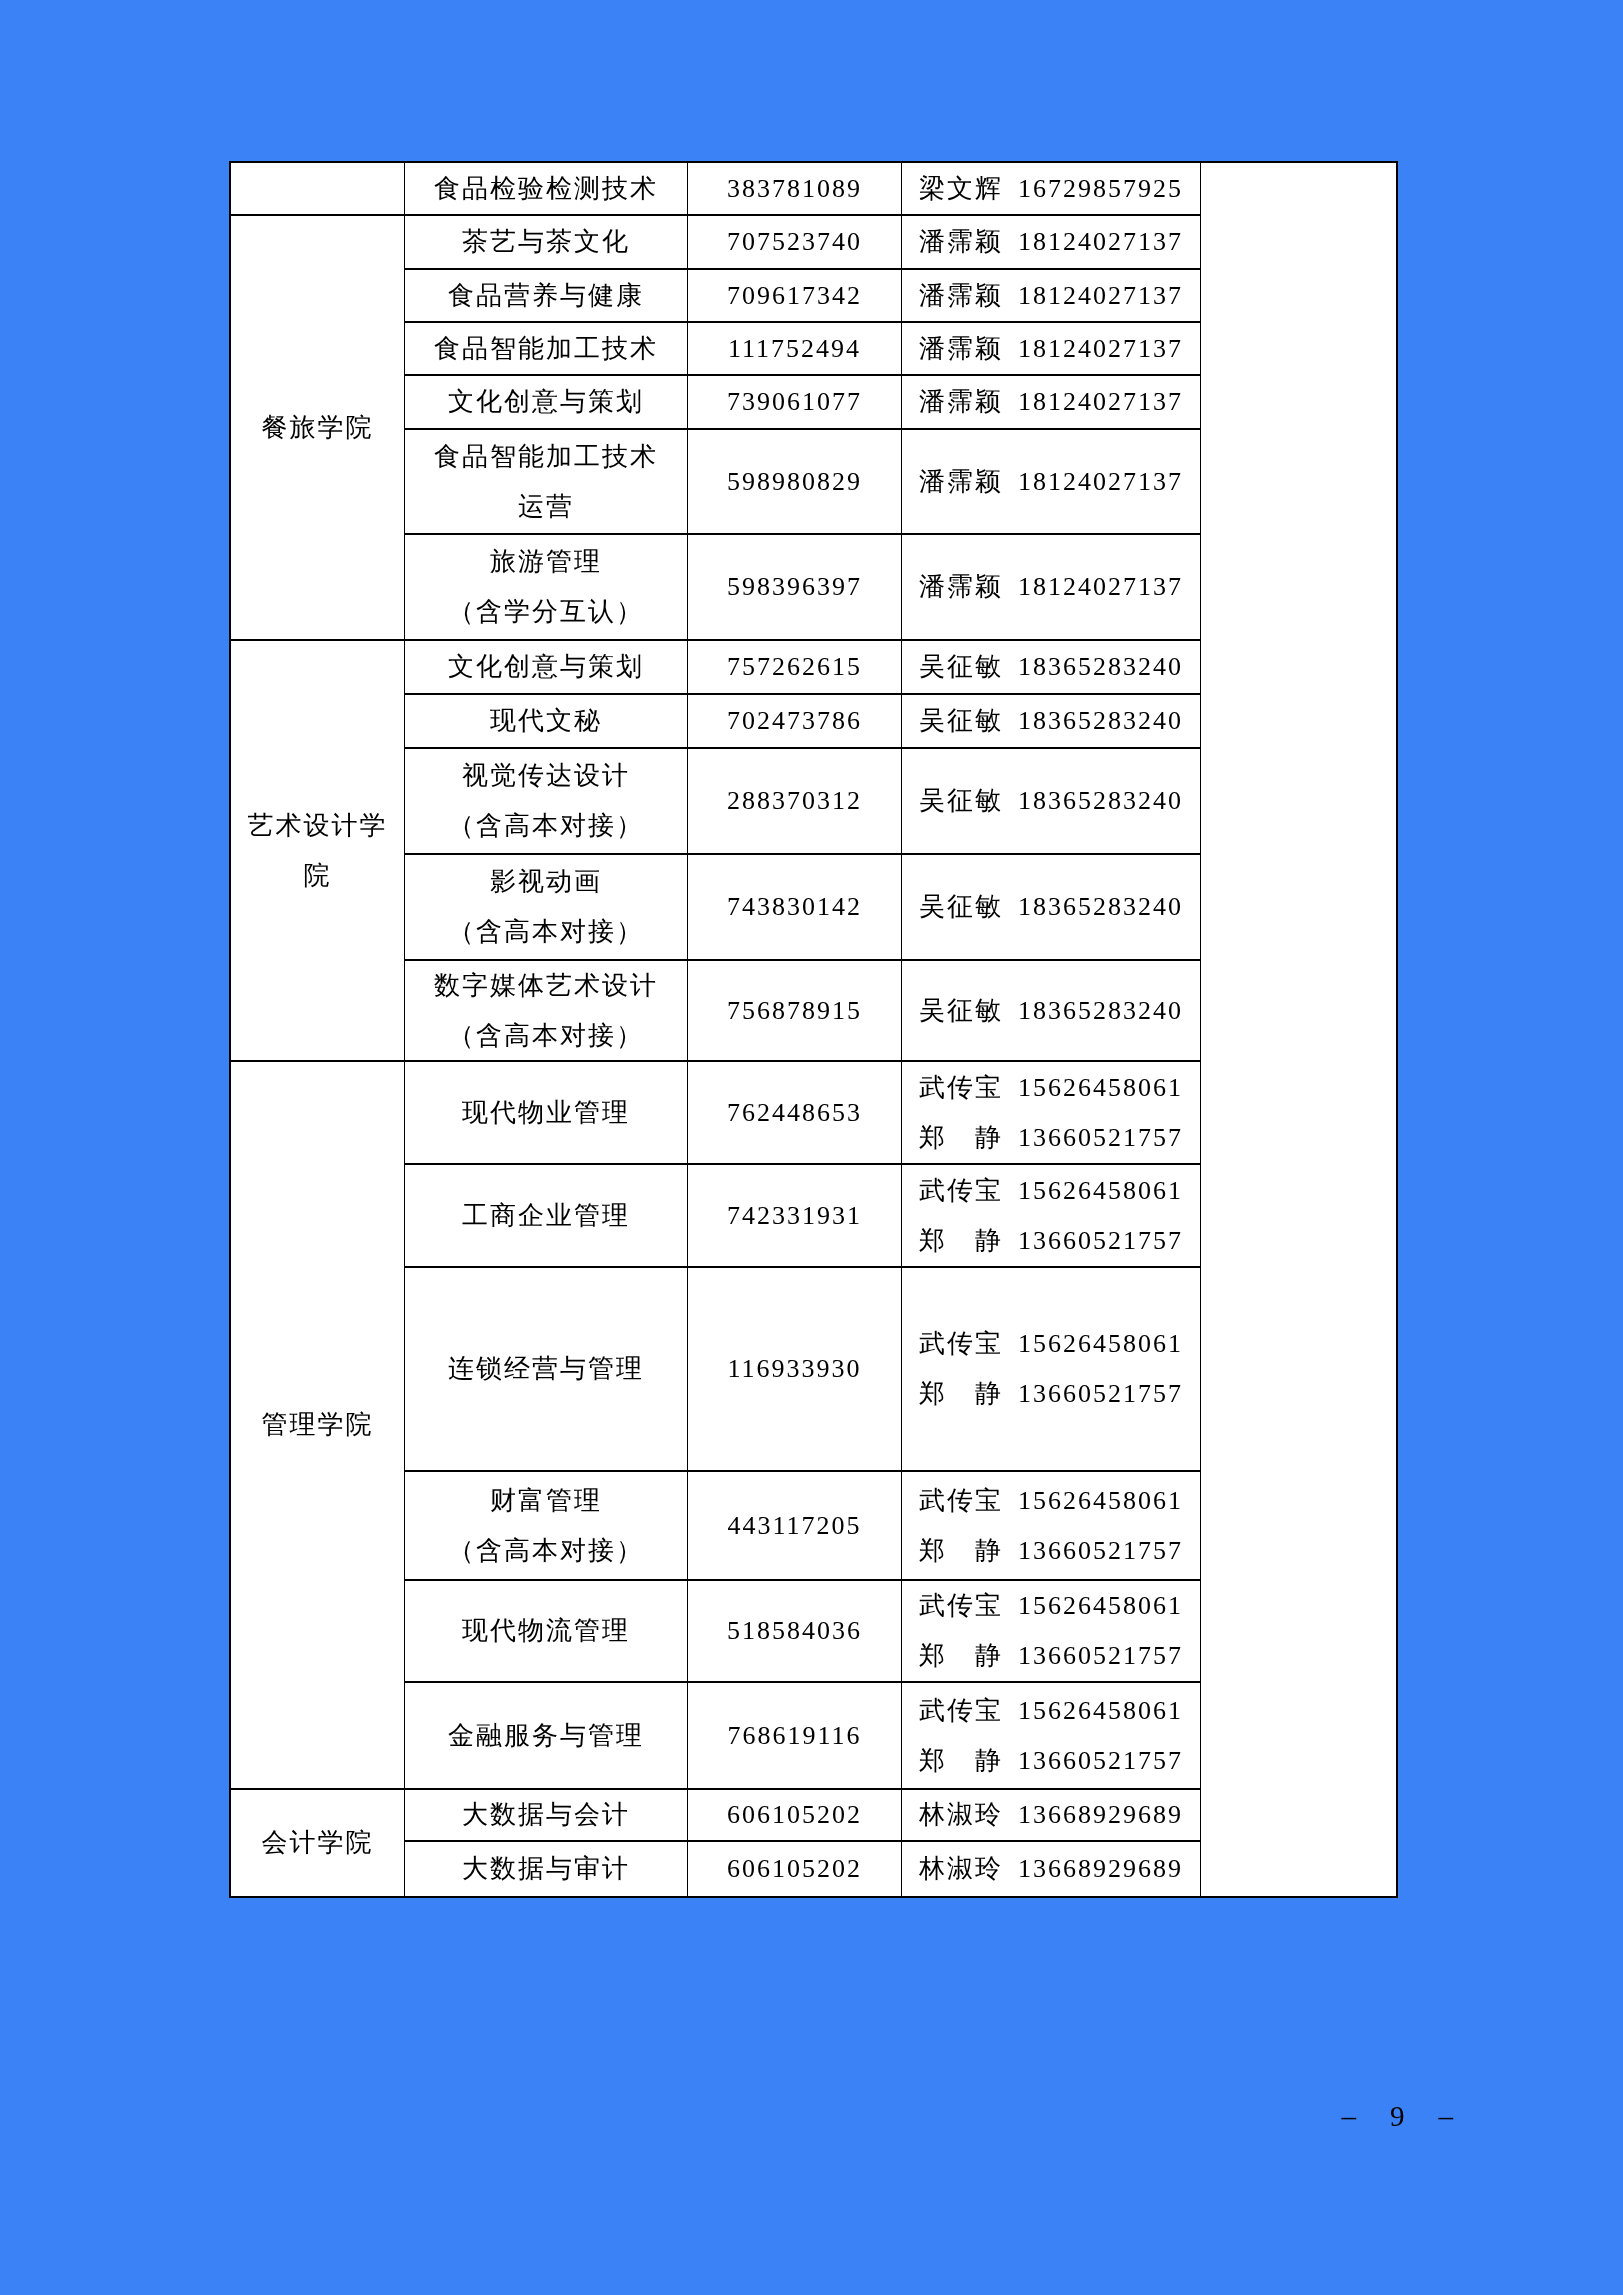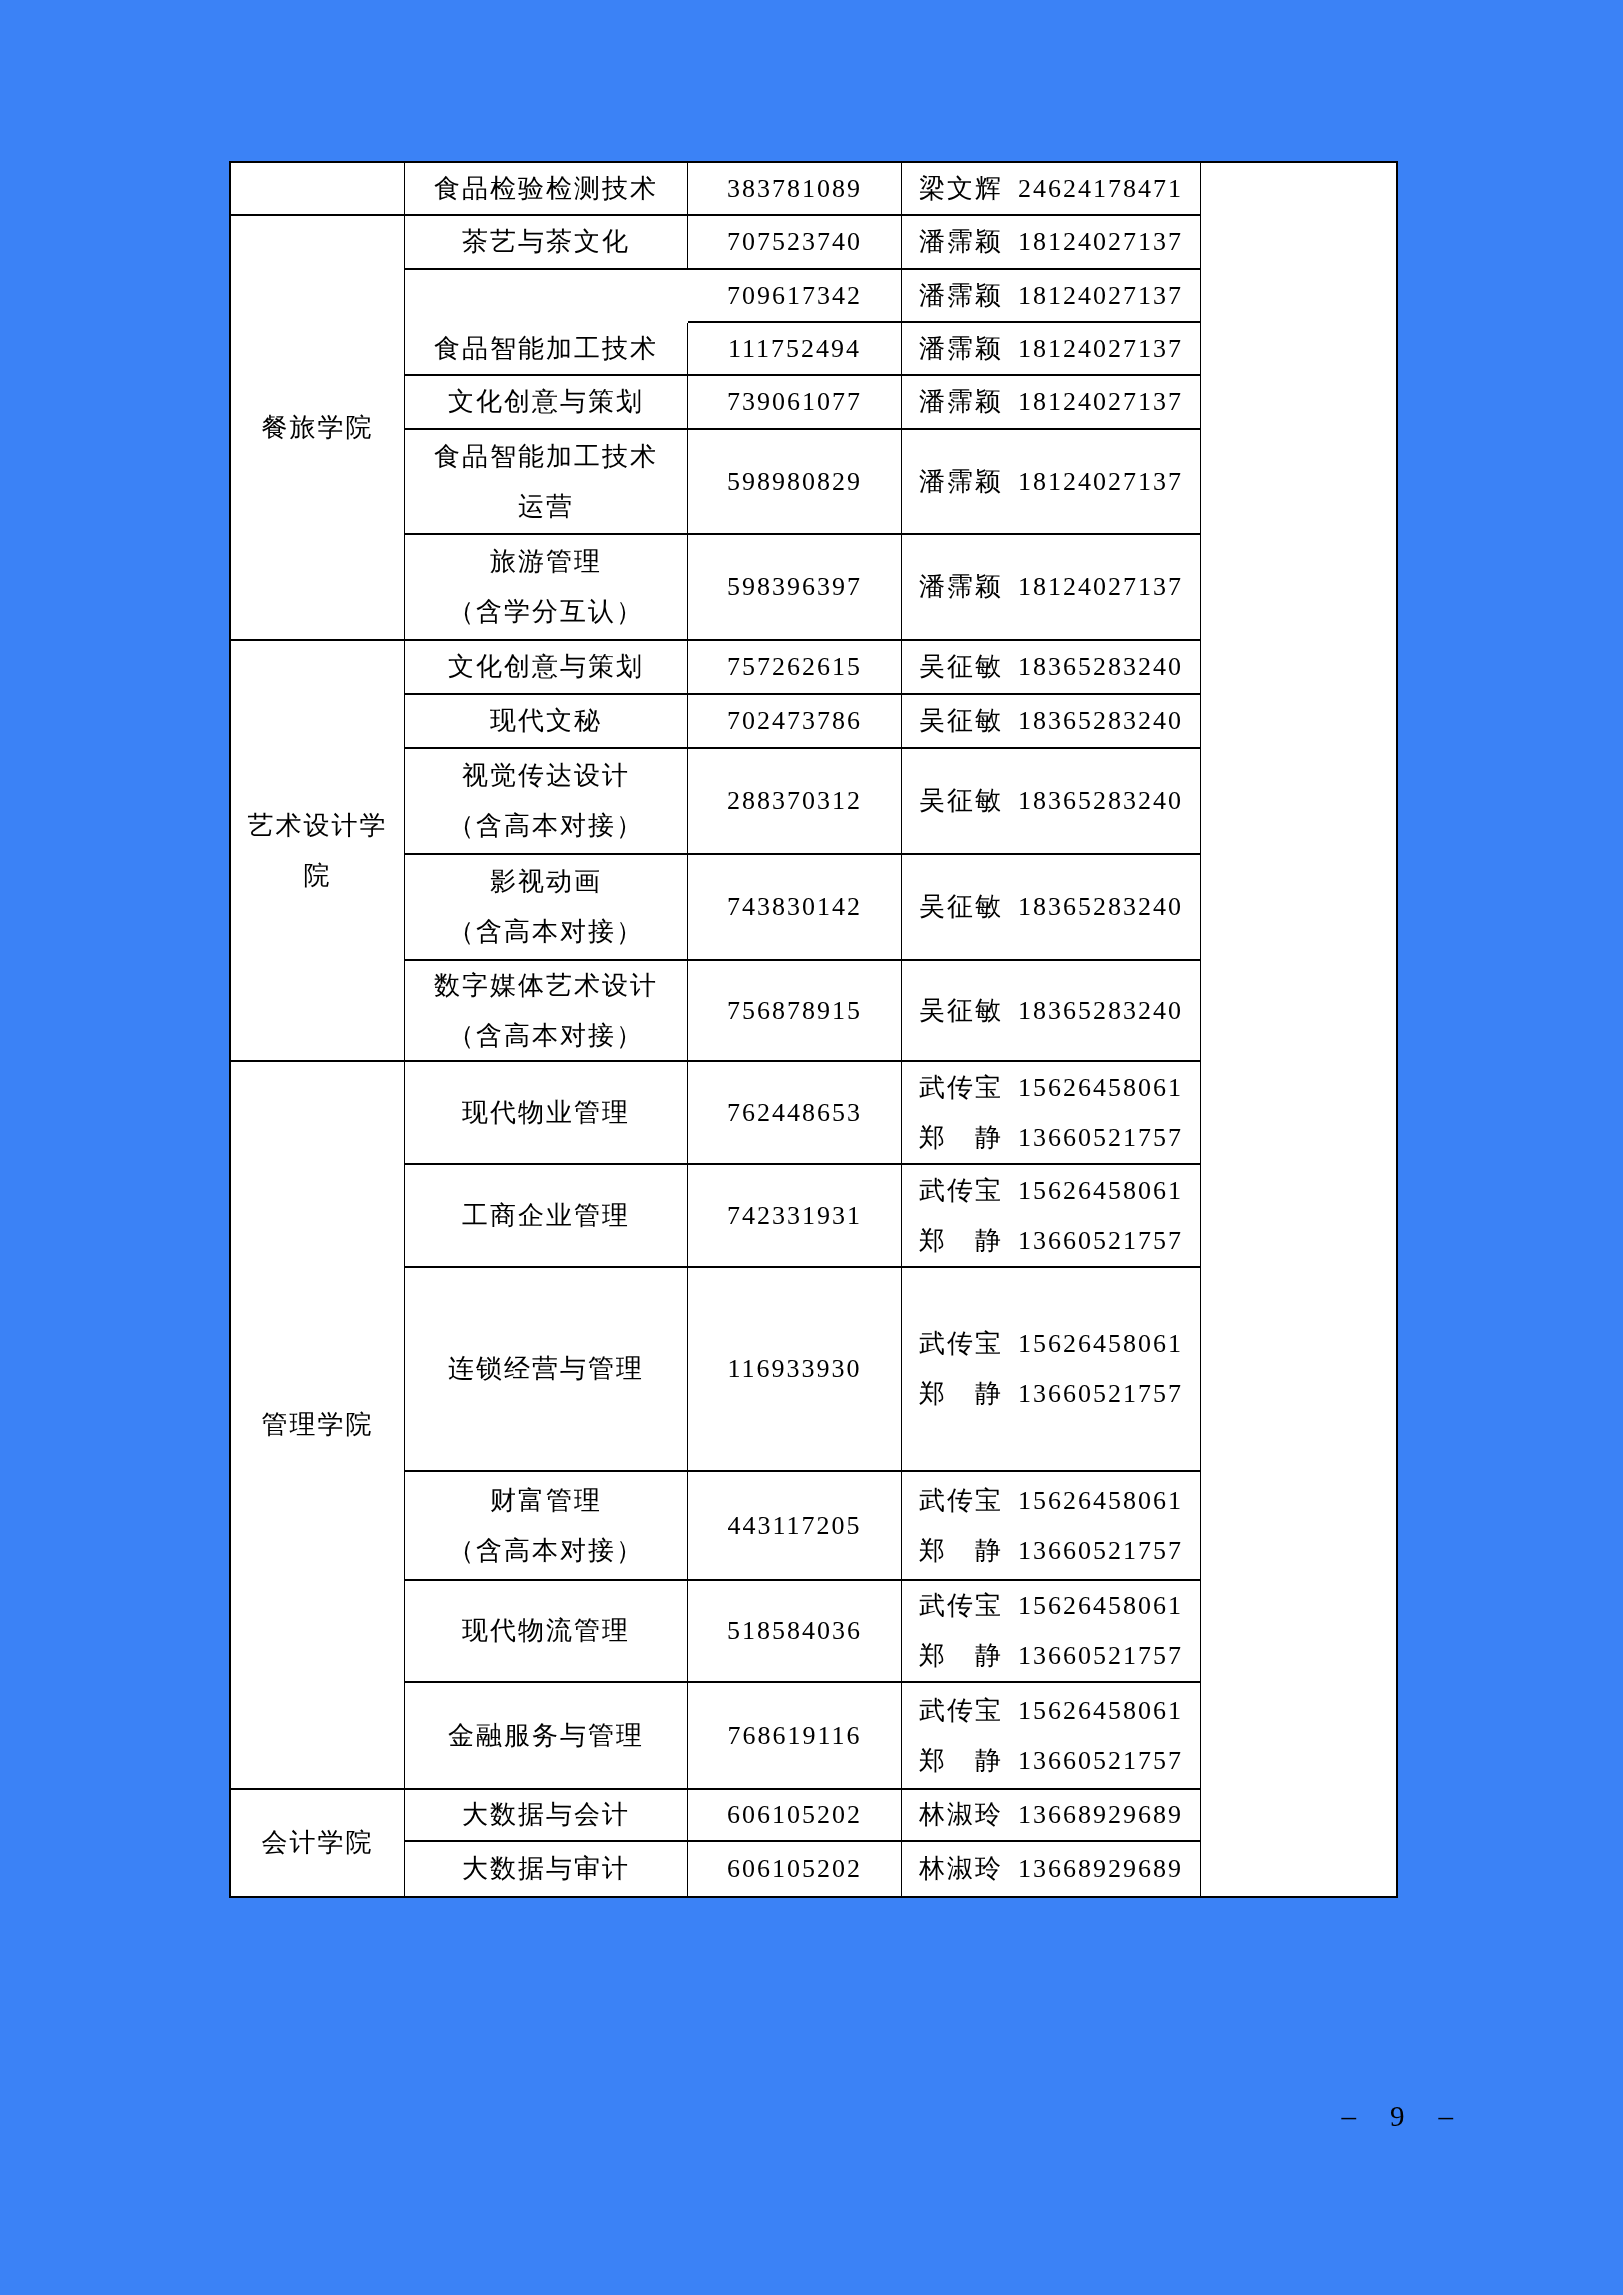--- a/index.html
+++ b/index.html
@@ -63,33 +63,36 @@
 <div class="page">
   <div class="doc-table" id="doc-table" style="grid-template-rows: 53px 54px 53px 53px 54px 105px 106px 54px 54px 106px 106px 101px 103px 103px 204px 109px 102px 107px 52px 54px;">
       <div class="cell" style="grid-area: 1 / 1 / span 1;"></div>
       <div class="cell" style="grid-area: 1 / 2 / span 1;">
         <div class="line">食品检验检测技术</div>
       </div>
       <div class="cell" style="grid-area: 1 / 3 / span 1;">
         <div class="line">383781089</div>
       </div>
       <div class="cell" style="grid-area: 1 / 4 / span 1;">
-        <div class="line">梁文辉 24624178471</div>
+        <div class="line">梁文辉 16729857925</div>
       </div>
       <div class="cell" style="grid-area: 2 / 1 / span 6;">
         <div class="line">餐旅学院</div>
       </div>
       <div class="cell" style="grid-area: 2 / 2 / span 1;">
         <div class="line">茶艺与茶文化</div>
       </div>
       <div class="cell" style="grid-area: 2 / 3 / span 1;">
         <div class="line">707523740</div>
       </div>
       <div class="cell" style="grid-area: 2 / 4 / span 1;">
         <div class="line">潘霈颖 18124027137</div>
+      </div>
+      <div class="cell" style="grid-area: 3 / 2 / span 1;">
+        <div class="line">食品营养与健康</div>
       </div>
       <div class="cell" style="grid-area: 3 / 3 / span 1;">
         <div class="line">709617342</div>
       </div>
       <div class="cell" style="grid-area: 3 / 4 / span 1;">
         <div class="line">潘霈颖 18124027137</div>
       </div>
       <div class="cell" style="grid-area: 4 / 2 / span 1;">
         <div class="line">食品智能加工技术</div>
       </div>

